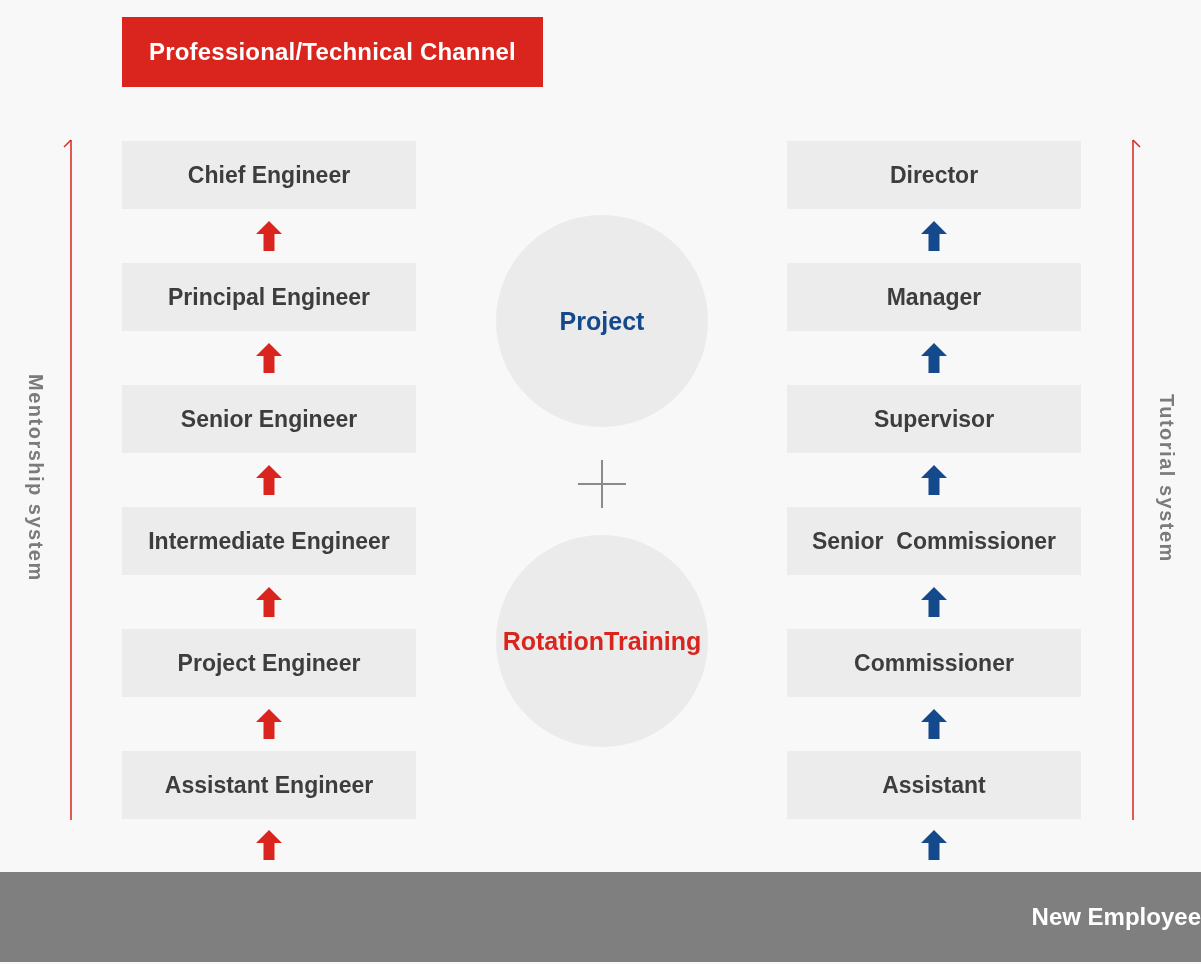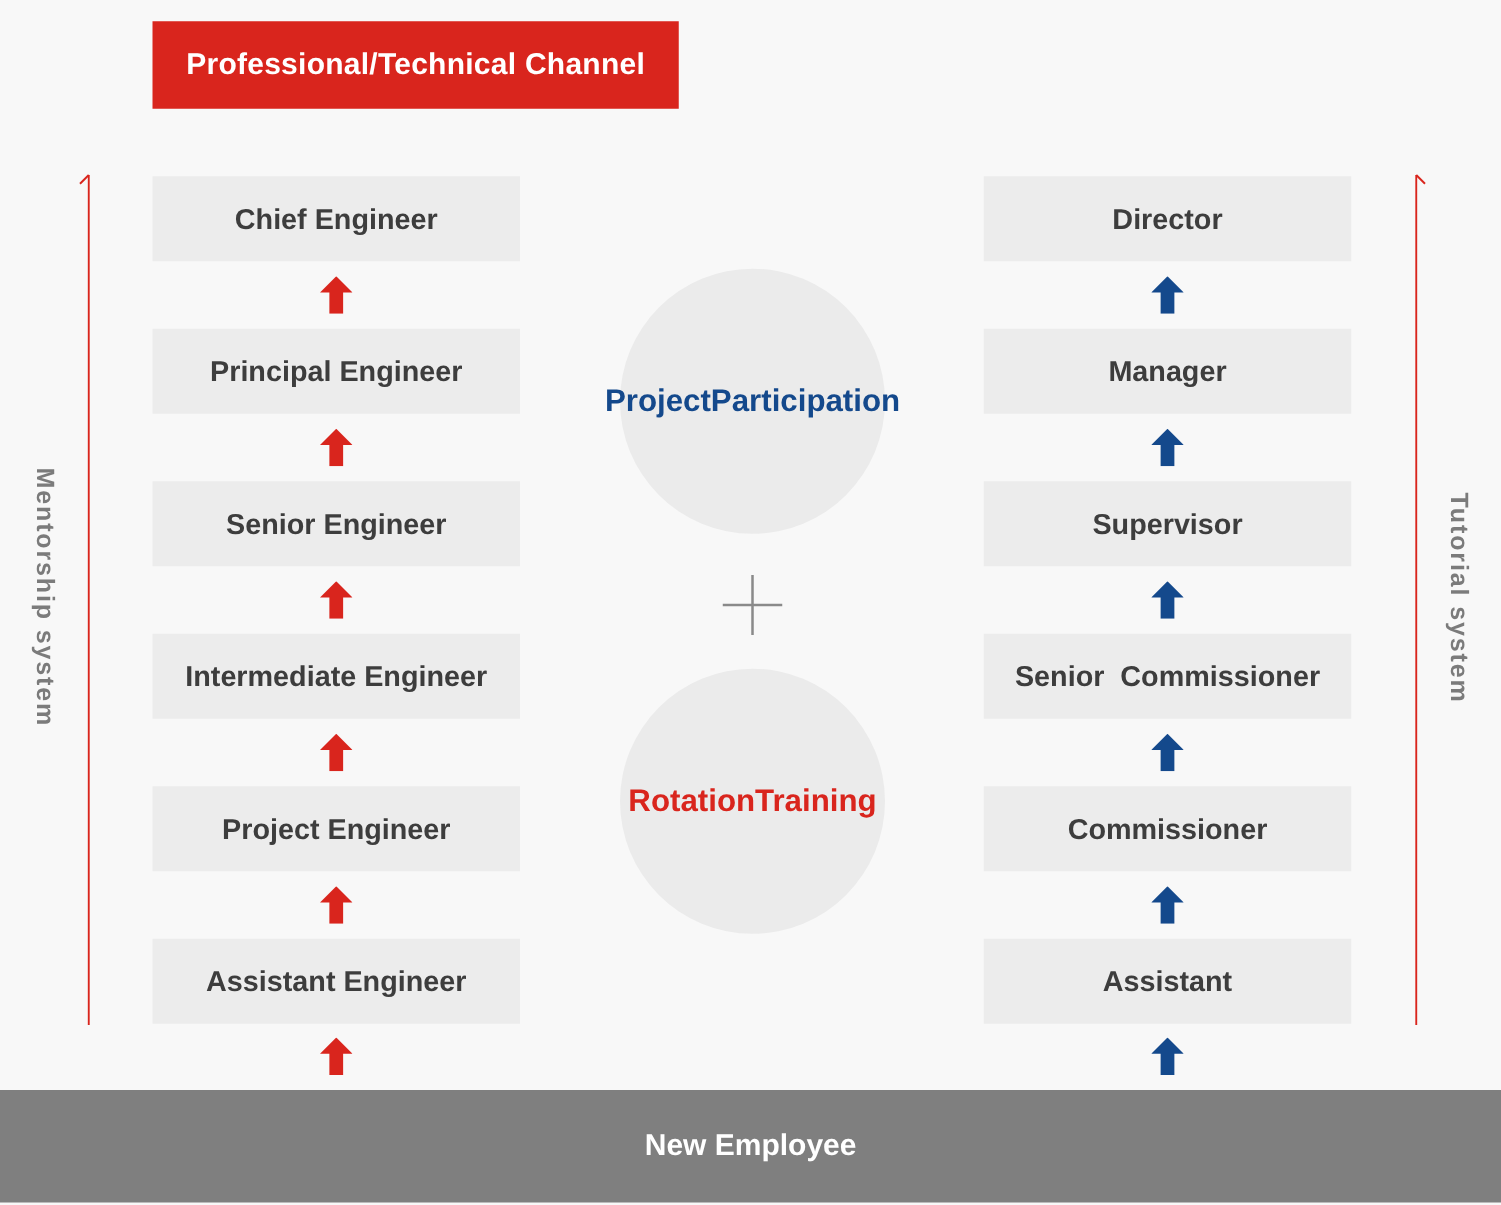--- a/index.html
+++ b/index.html
@@ -50,21 +50,21 @@
     position:absolute;top:349px;width:50px;height:258px;
     display:flex;align-items:center;justify-content:center;
     writing-mode:vertical-rl;
     color:var(--side-text,#7B7B7B);font-size:20px;font-weight:bold;letter-spacing:1.5px;
   }
   .side-label.left{left:10px;}
   .side-label.right{left:1141px;}
   .base-bar{
     position:absolute;left:0;top:872px;width:1201px;height:90px;
     background:var(--base-bar-bg,#7F7F7F);
-    display:flex;align-items:center;justify-content:center;
+    display:flex;align-items:center;justify-content:flex-end;
     color:var(--base-bar-text,#fff);font-size:24px;font-weight:bold;
   }
 </style>
 </head>
 <body>
 
 <div class="stage">
 
   <div class="channel-header professional">
     <span>Professional/Technical Channel</span>
@@ -119,21 +119,20 @@
         <path d="M13 0 L26 13 H18.5 V30 H7.5 V13 H0 Z" fill="currentColor"></path>
       </svg>
     <div class="level-box" style="top:751px">Assistant</div>
     <svg class="arrow blue" style="top:830px" viewBox="0 0 26 30">
         <path d="M13 0 L26 13 H18.5 V30 H7.5 V13 H0 Z" fill="currentColor"></path>
       </svg>
   </div>
 
   <div class="circle top">
     <span>Project</span>
-    <span>Participation</span>
   </div>
   <svg class="plus-icon" width="48" height="48" viewBox="0 0 48 48">
     <line x1="0" y1="24" x2="48" y2="24" stroke="currentColor" stroke-width="2"></line>
     <line x1="24" y1="0" x2="24" y2="48" stroke="currentColor" stroke-width="2"></line>
   </svg>
   <div class="circle bottom">
     <span>Rotation</span>
     <span>Training</span>
   </div>
 

